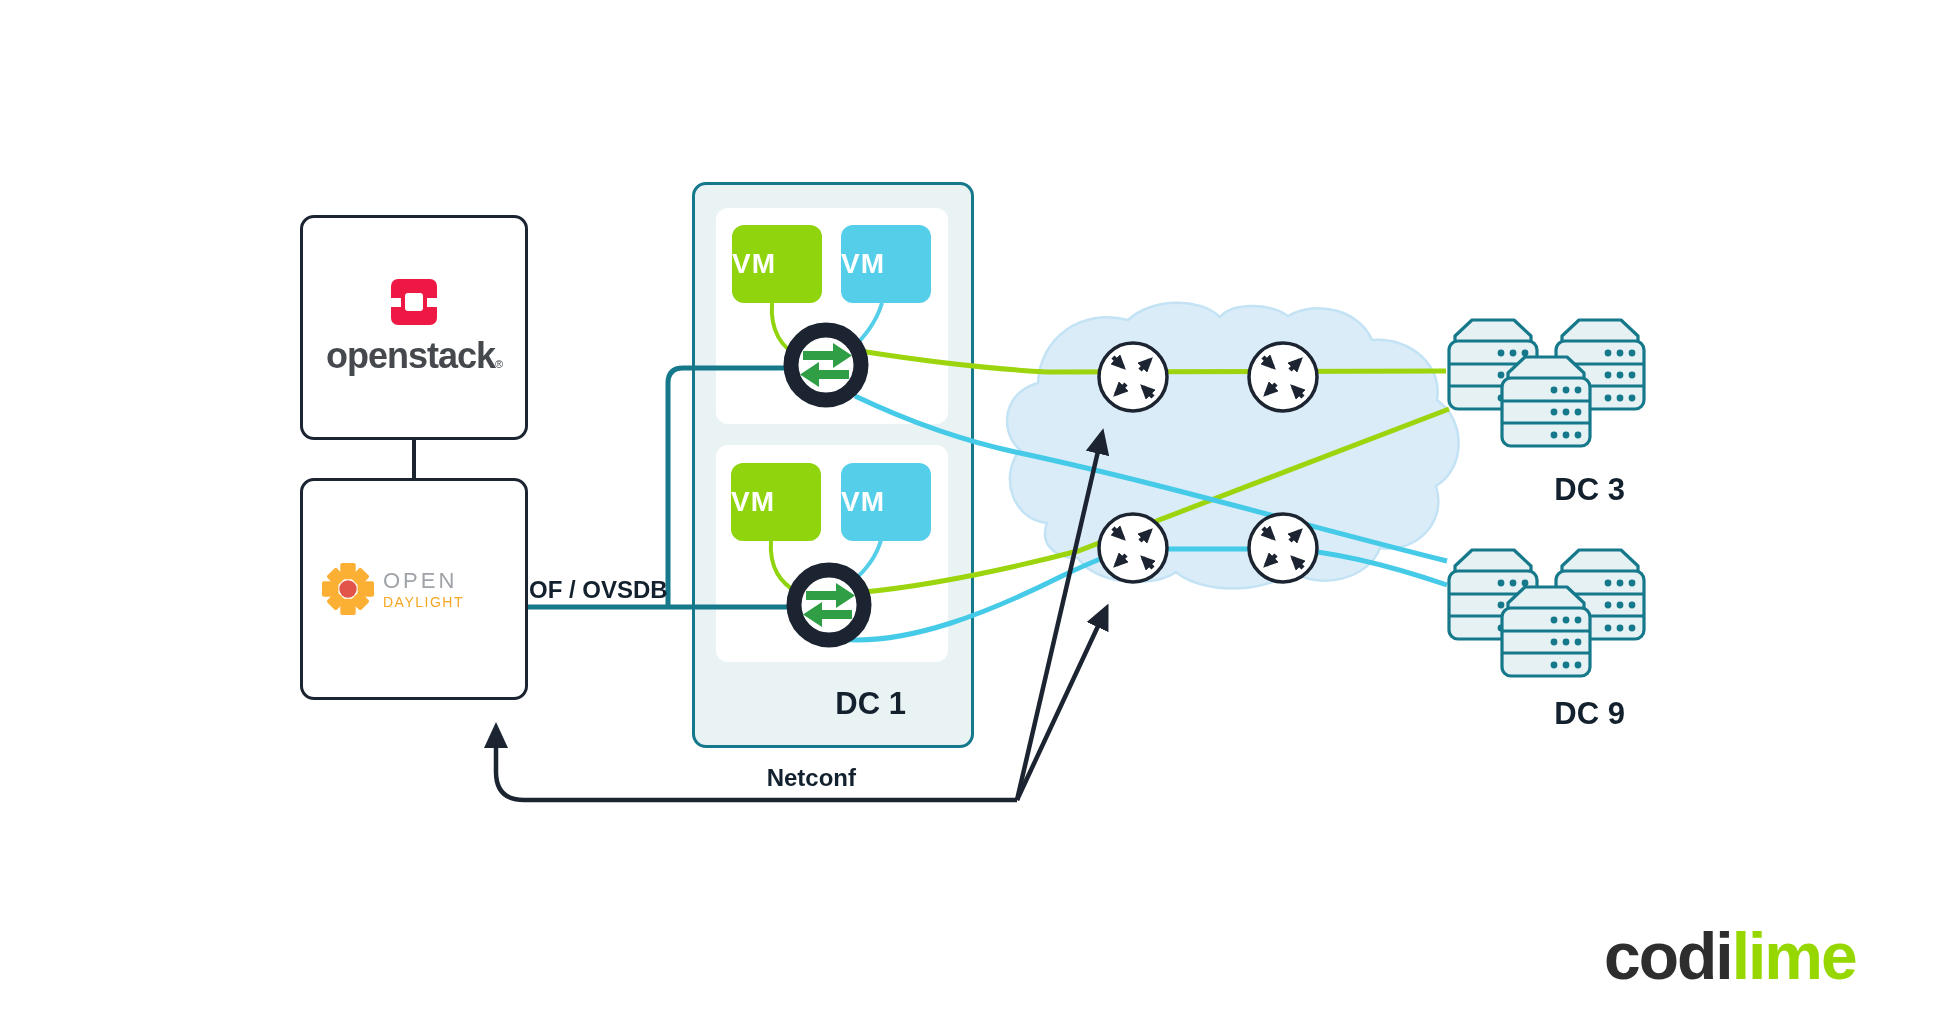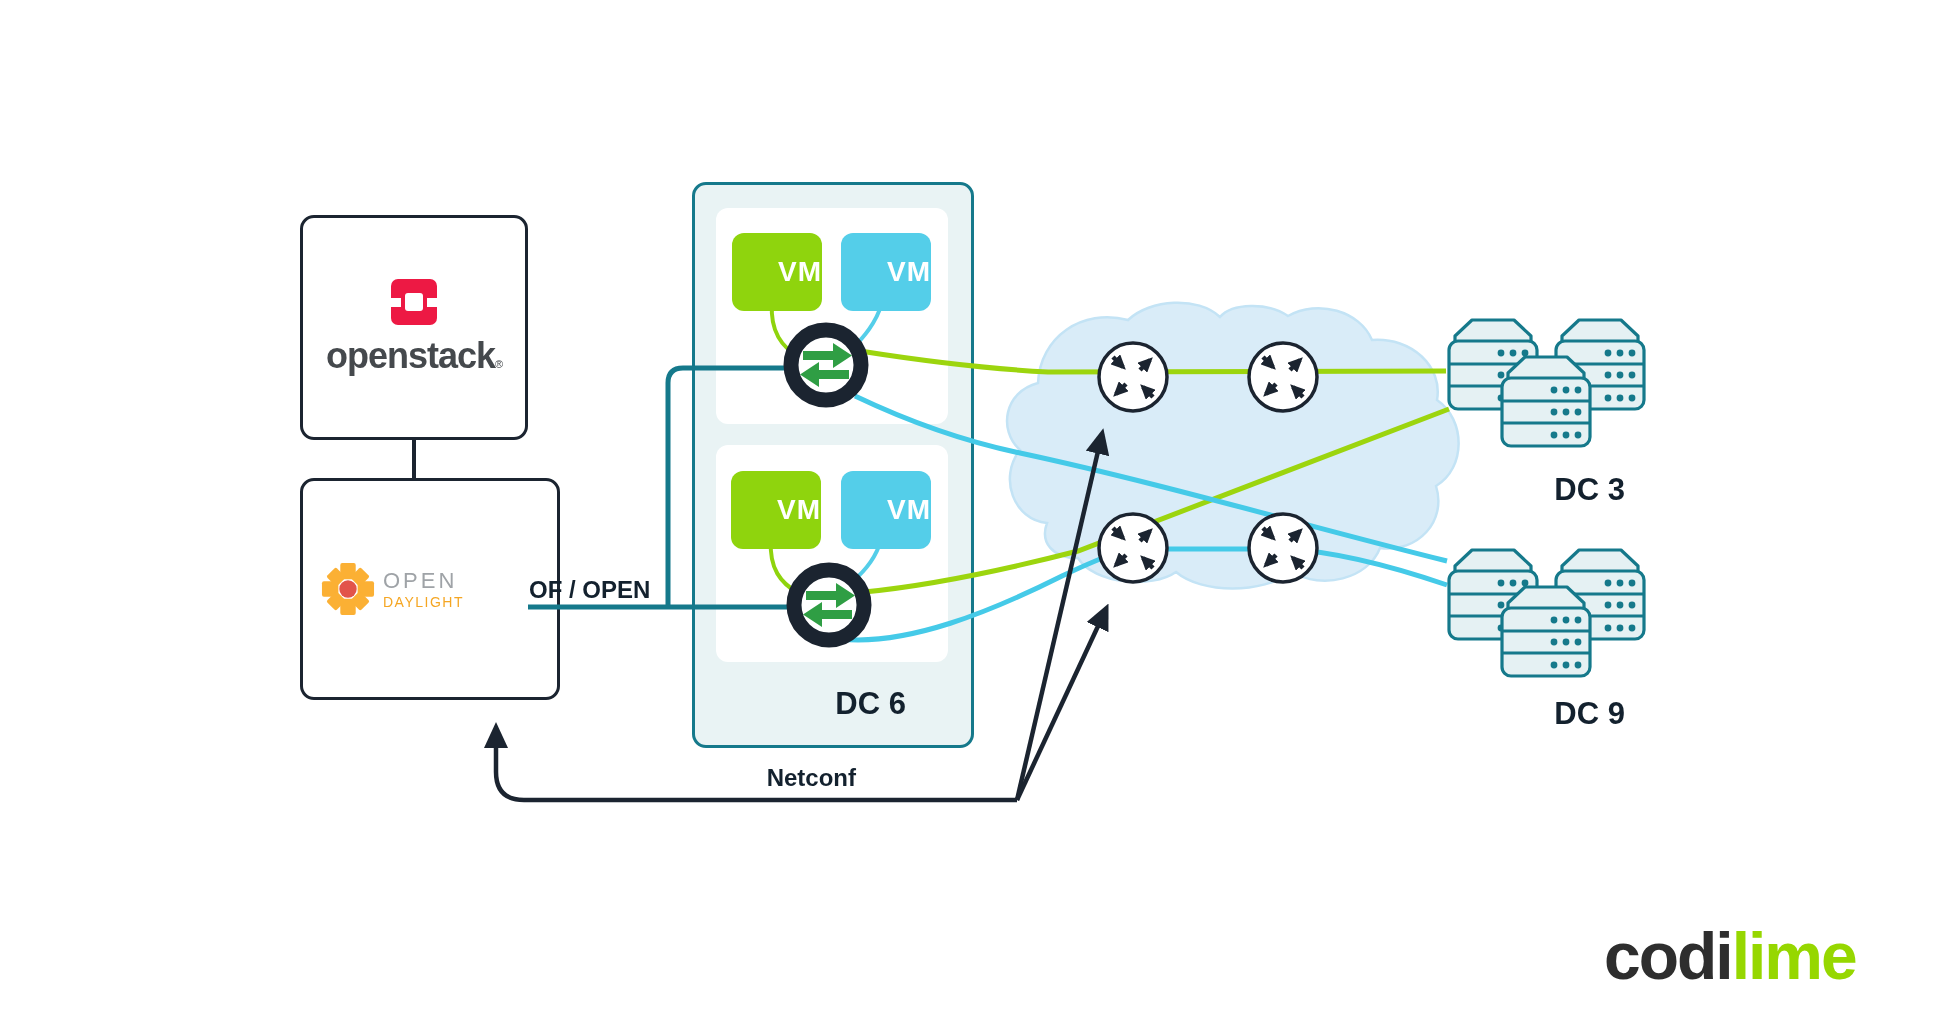--- a/index.html
+++ b/index.html
@@ -13,37 +13,37 @@
   *{margin:0;padding:0;box-sizing:border-box;}
   body{background:#fff;font-family:"Liberation Sans",sans-serif;}
   .stage{position:relative;width:1947px;height:1009px;background:#fff;overflow:hidden;}
   .abs{position:absolute;}
   .z1{z-index:1;} .z2{z-index:2;} .z3{z-index:3;}
 
   
   .frame-box{border:3px solid var(--dark);border-radius:14px;background:#fff;
     display:flex;flex-direction:column;align-items:center;justify-content:center;}
   .openstack-box{left:300px;top:215px;width:228px;height:225px;align-items:center;}
-  .odl-box{left:300px;top:478px;width:260px;height:222px;flex-direction:row;justify-content:flex-start;padding-left:18px;}
+  .odl-box{left:300px;top:478px;width:228px;height:222px;flex-direction:row;justify-content:flex-start;padding-left:18px;}
   .box-connector{left:412px;top:438px;width:4px;height:42px;background:var(--dark);}
 
   .openstack-word{font-size:36px;font-weight:bold;letter-spacing:-1px;color:var(--openstack-text);margin-top:10px;}
   .openstack-word sup{font-size:11px;font-weight:normal;vertical-align:baseline;}
   .odl-text{margin-left:8px;line-height:1.0;}
   .odl-open{font-size:22px;letter-spacing:3px;color:var(--odl-gray);}
   .odl-daylight{font-size:14px;letter-spacing:1.5px;color:var(--odl-orange);margin-top:3px;}
 
   
   .dc1{left:692px;top:182px;width:282px;height:566px;background:var(--dc-fill);
        border:3px solid var(--teal);border-radius:14px;}
   .host{background:#fff;border-radius:12px;}
   .host1{left:716px;top:208px;width:232px;height:216px;}
   .host2{left:716px;top:445px;width:232px;height:217px;}
   .vm{width:90px;height:78px;border-radius:12px;color:#fff;font-size:28px;font-weight:bold;
-      display:flex;align-items:center;justify-content:flex-end;letter-spacing:1px;margin-top:8px;}
+      display:flex;align-items:center;justify-content:flex-start;letter-spacing:1px;}
   .vm-green{background:var(--vm-green);} .vm-cyan{background:var(--vm-cyan);}
 
   .diagram-label{font-weight:bold;color:var(--label-dark);text-align:right;}
   .lbl-dc{font-size:31px;}
   .lbl-link{font-size:24px;}
 
   
   .brand{left:1604px;top:878px;font-size:66px;font-weight:bold;letter-spacing:-2px;white-space:nowrap;margin-top:40px;}
   .brand .p1{color:var(--brand-dark);} .brand .p2{color:var(--brand-lime);}
 
@@ -207,23 +207,23 @@
     <circle class="ring" r="35"></circle>
     <path class="sw-arrow" d="M -23 -14 L 7 -14 L 7 -22 L 26 -9.5 L 7 3 L 7 -5 L -23 -5 Z"></path>
     <path class="sw-arrow" d="M 23 14 L -7 14 L -7 22 L -26 9.5 L -7 -3 L -7 5 L 23 5 Z"></path>
   </svg>
   <svg class="switch z3" style="left:781px;top:557px;" width="96" height="96" viewBox="-48 -48 96 96">
     <circle class="ring" r="35"></circle>
     <path class="sw-arrow" d="M -23 -14 L 7 -14 L 7 -22 L 26 -9.5 L 7 3 L 7 -5 L -23 -5 Z"></path>
     <path class="sw-arrow" d="M 23 14 L -7 14 L -7 22 L -26 9.5 L -7 -3 L -7 5 L 23 5 Z"></path>
   </svg>
 
-  <div class="abs z3 diagram-label lbl-link" style="left:529px;top:576px;">OF / OPEN</div>
+  <div class="abs z3 diagram-label lbl-link" style="left:529px;top:576px;">OF / OVSDB</div>
   <div class="abs z3 diagram-label lbl-link" style="left:726px;top:764px;width:130px;">Netconf</div>
-  <div class="abs z3 diagram-label lbl-dc" style="left:760px;top:686px;width:146px;">DC 6</div>
+  <div class="abs z3 diagram-label lbl-dc" style="left:760px;top:686px;width:146px;">DC 1</div>
   <div class="abs z3 diagram-label lbl-dc" style="left:1465px;top:472px;width:160px;">DC 3</div>
   <div class="abs z3 diagram-label lbl-dc" style="left:1465px;top:696px;width:160px;">DC 9</div>
 
   <div class="abs z3 brand">
     <span class="p1">codi</span><span class="p2">lime</span>
   </div>
 
 </div>
 
 </body></html>

